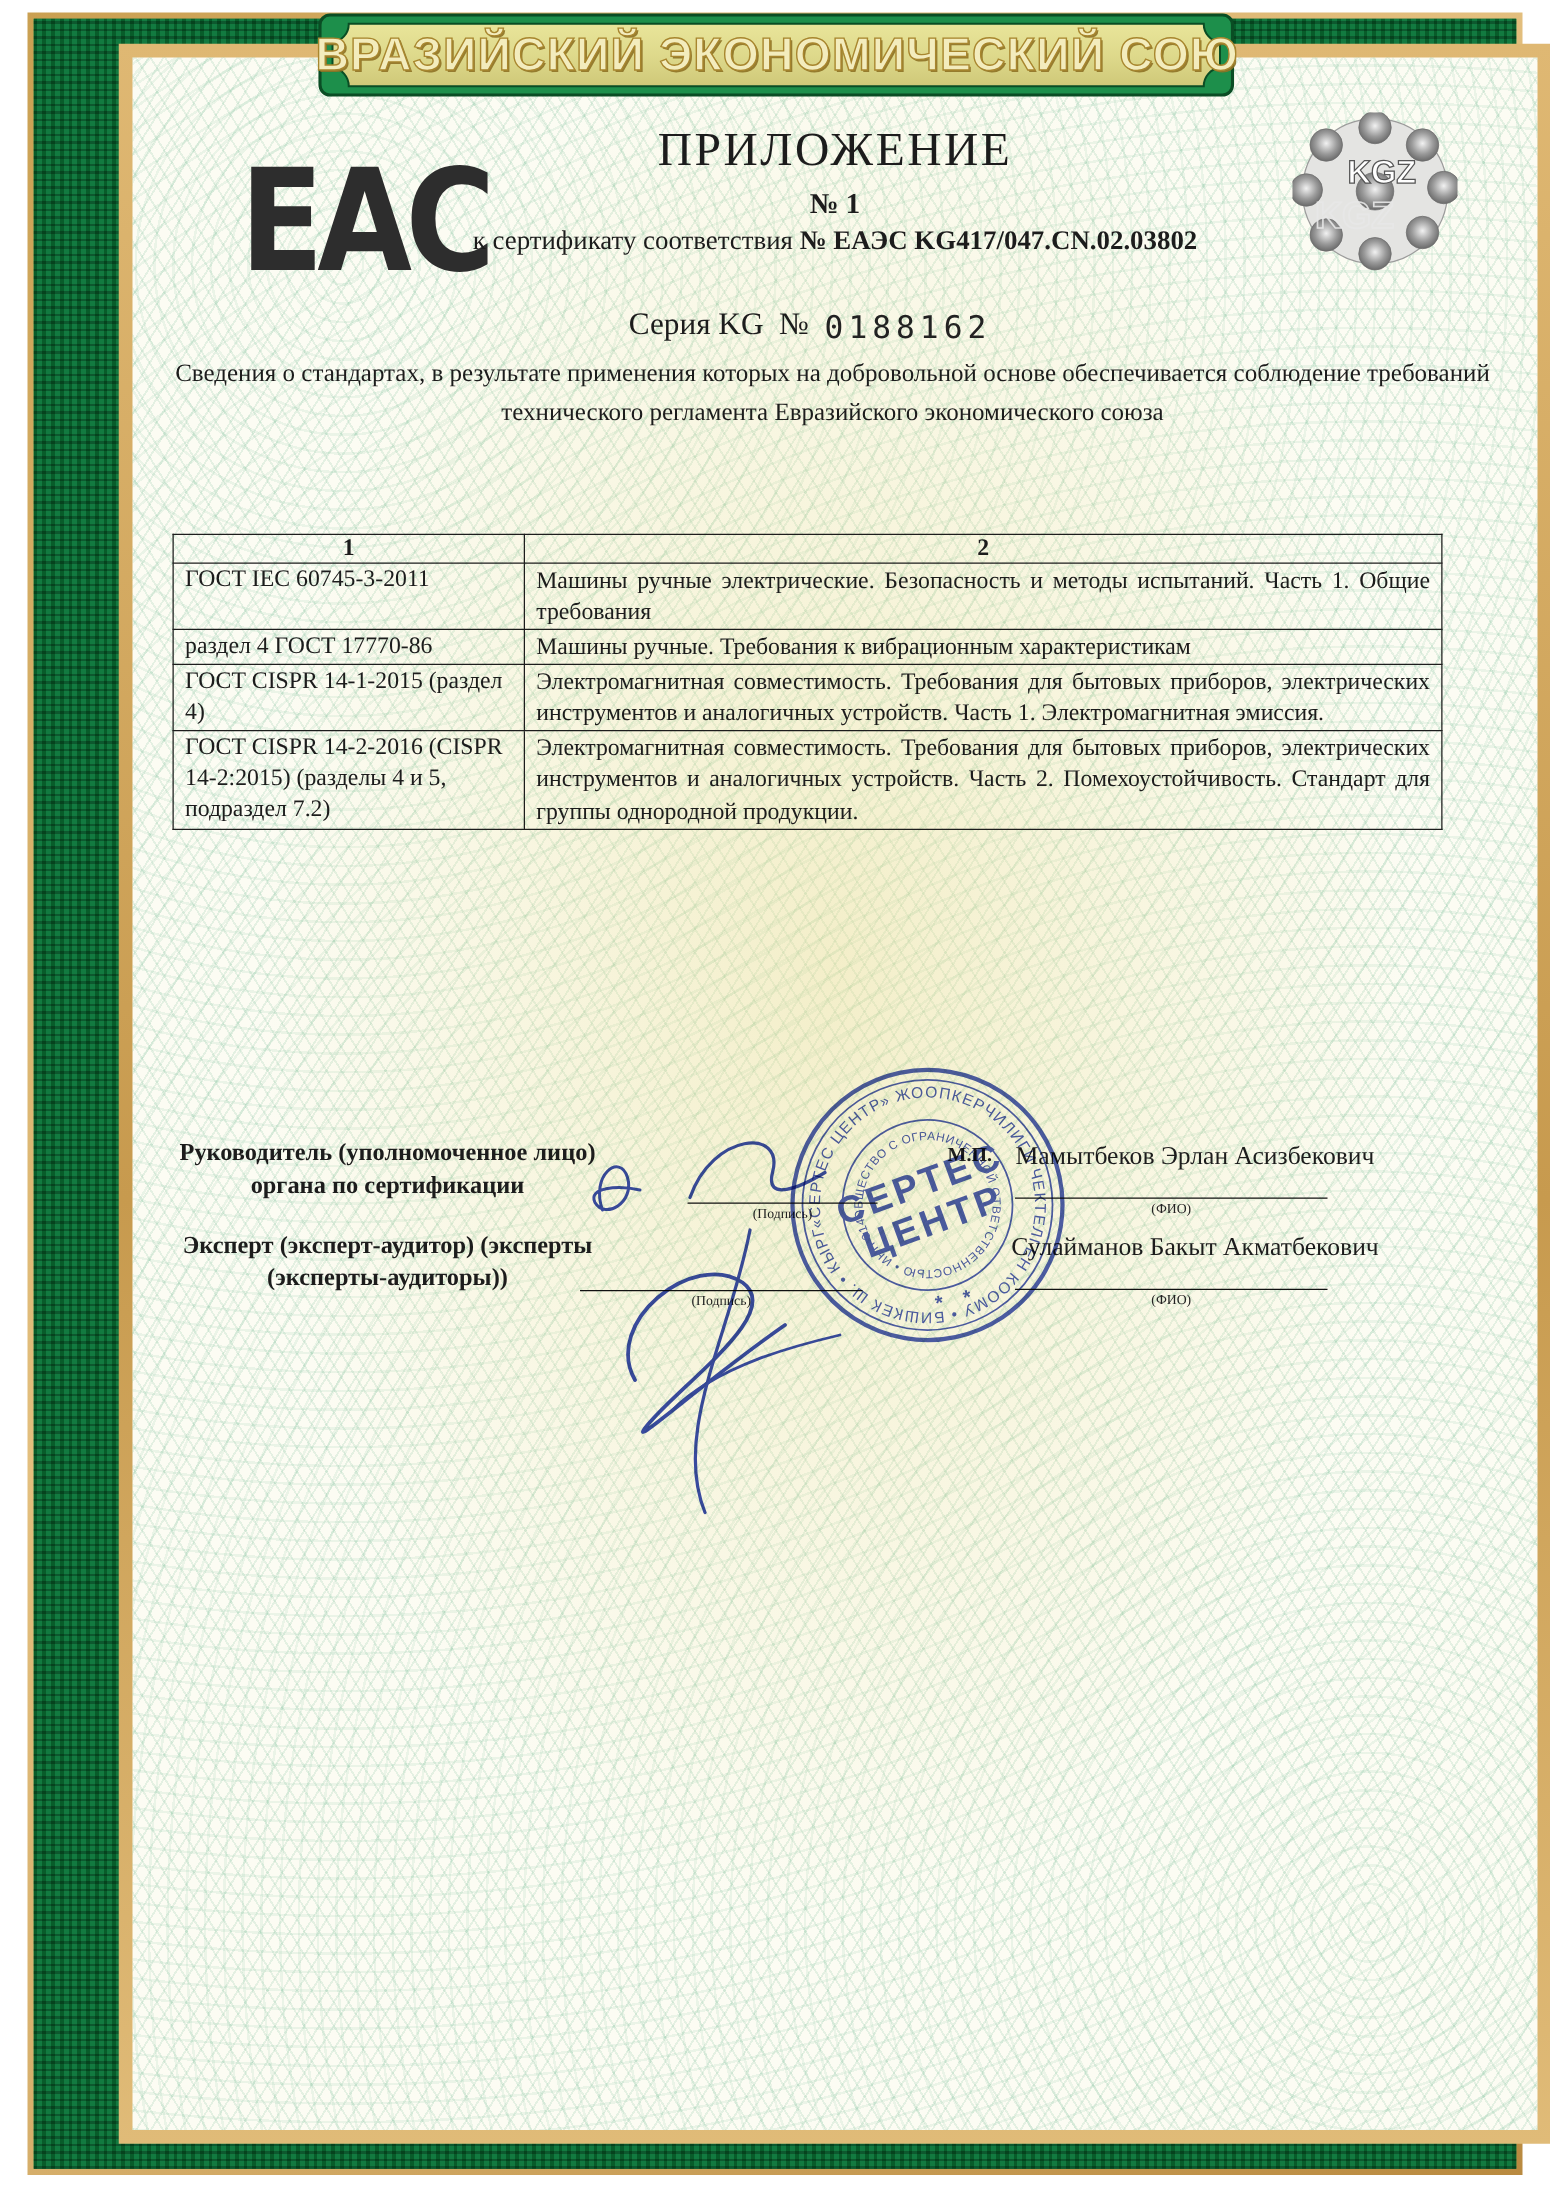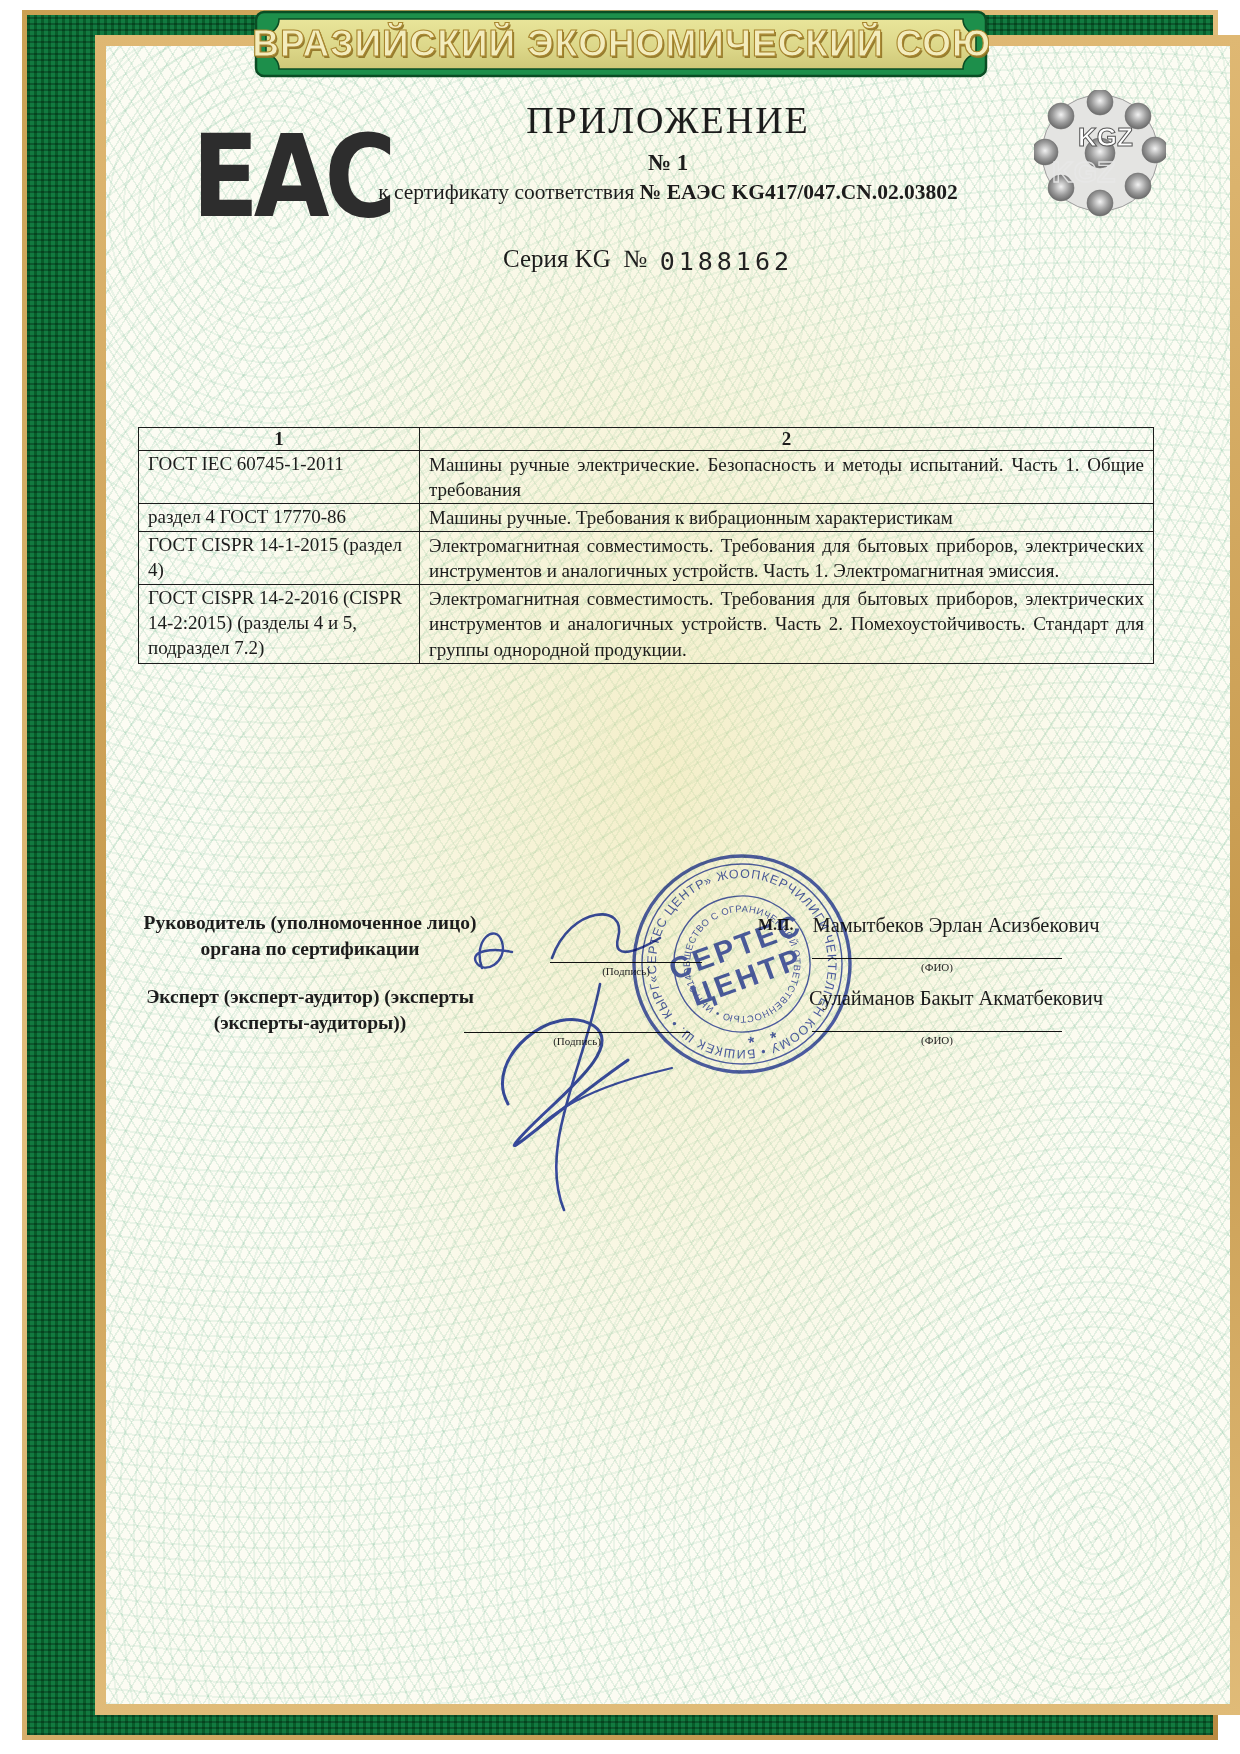--- a/index.html
+++ b/index.html
@@ -114,35 +114,36 @@
             <span>к сертификату соответствия</span>
             <b>№ ЕАЭС KG417/047.CN.02.03802</b>
           </div>
 
           <div id="series" class="centerline">
             <span>Серия KG</span>&nbsp;
             <span>№</span>&nbsp;
             <span class="num">0188162</span>
           </div>
 
+          <div id="intro" class="centerline">Сведения о стандартах, в результате применения которых на добровольной основе обеспечивается соблюдение требований технического регламента Евразийского экономического союза</div>
 
           <table id="tbl">
             <colgroup>
                 <col style="width:280px">
                 <col>
               </colgroup>
             <thead>
               <tr class="numrow">
                 <td>1</td>
                 <td>2</td>
               </tr>
             </thead>
             <tbody>
               <tr>
-                <td class="c1">ГОСТ IEC 60745-1-2011</td>
+                <td class="c1">ГОСТ IEC 60745-3-2011</td>
                 <td class="c2">Машины ручные электрические. Безопасность и методы испытаний. Часть 1. Общие требования</td>
               </tr>
               <tr>
                 <td class="c1">раздел 4 ГОСТ 17770-86</td>
                 <td class="c2">Машины ручные. Требования к вибрационным характеристикам</td>
               </tr>
               <tr>
                 <td class="c1">ГОСТ CISPR 14-1-2015 (раздел 4)</td>
                 <td class="c2">Электромагнитная совместимость. Требования для бытовых приборов, электрических инструментов и аналогичных устройств. Часть 1. Электромагнитная эмиссия.</td>
               </tr>

